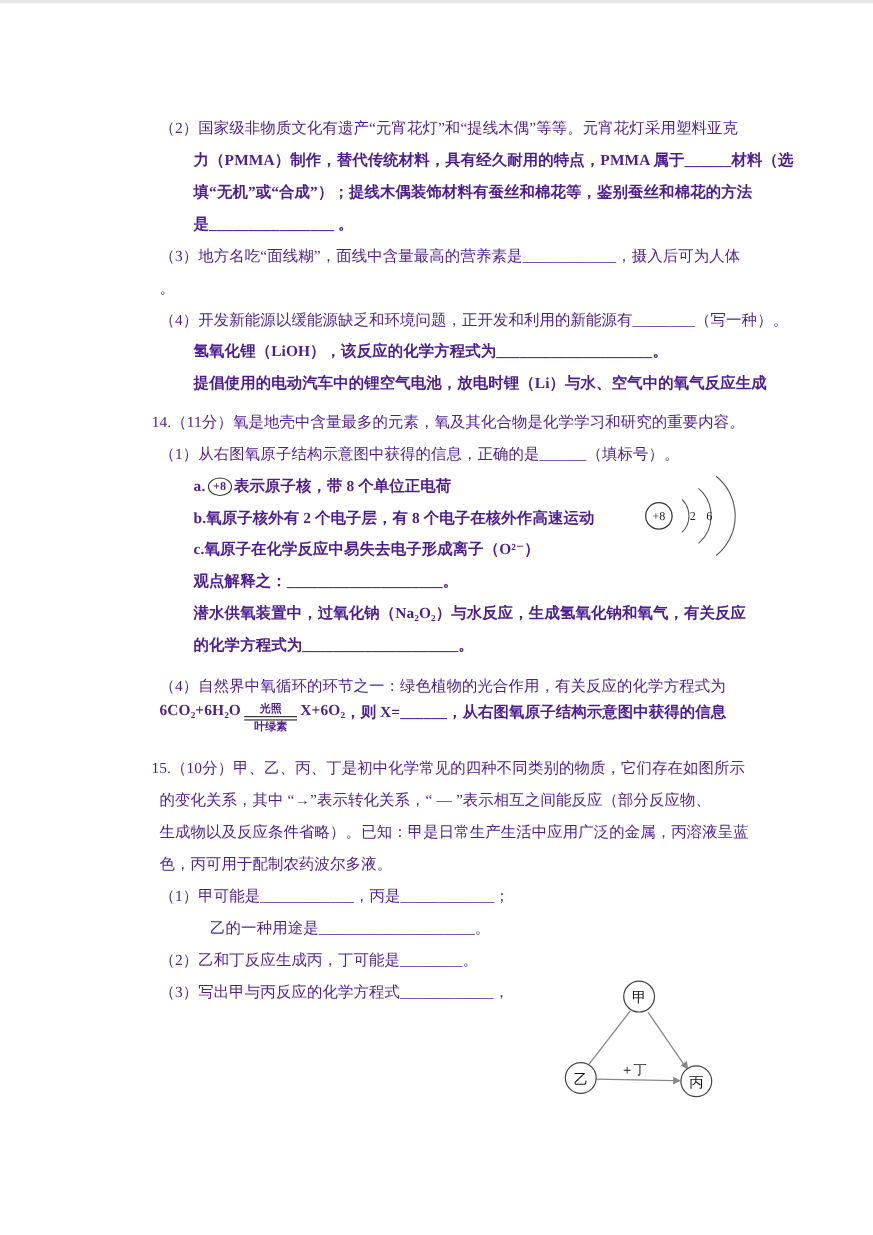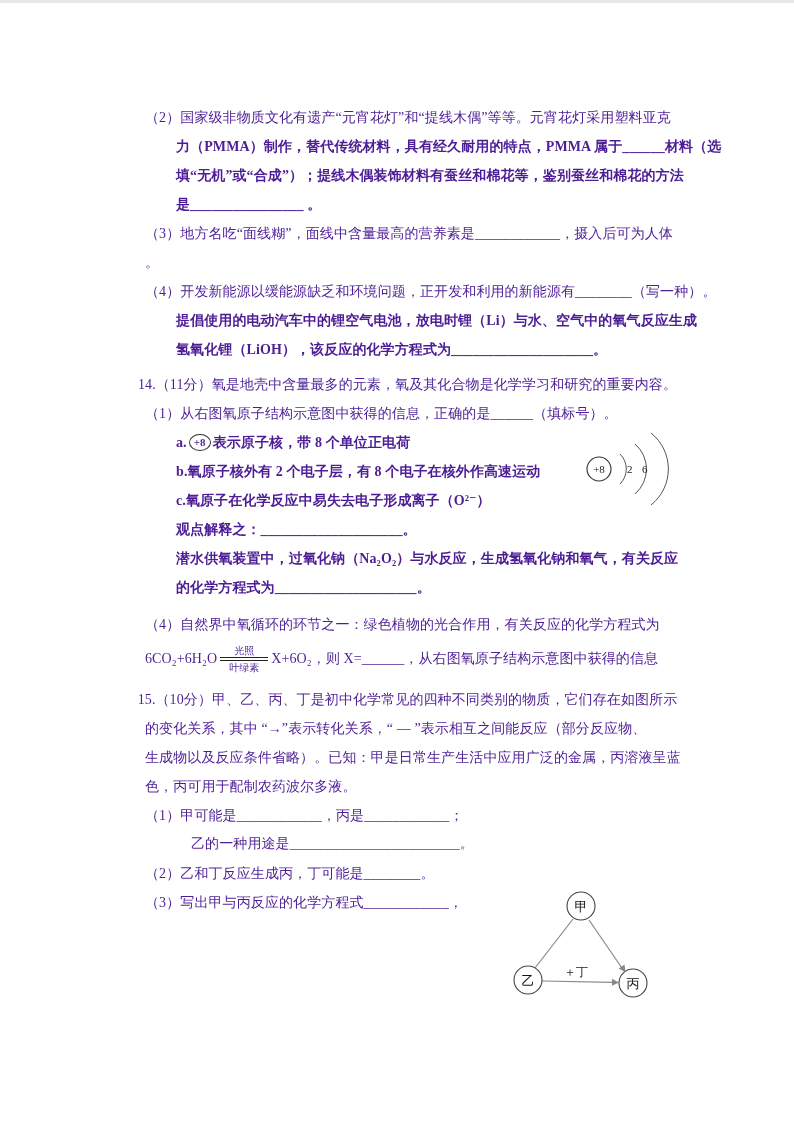--- a/index.html
+++ b/index.html
@@ -13,33 +13,33 @@
     overflow:hidden;
   }
   .content {
     position:absolute; left:115px; top:100px; width:585px;
     font-size:14px; letter-spacing:0.1px;
   }
   .ln { line-height:29px; white-space:nowrap; }
   .ind0 { padding-left:0; }
   .ind1 { padding-left:30px; }
   .ind2 { padding-left:61px;font-weight:bold; }
-  .ind3 { padding-left:76px;font-family:Liberation Mono, monospace; }
+  .ind3 { padding-left:76px; }
   .mt6 { margin-top:6px;text-align:center; }
   .mt8 { margin-top:8px; }
 
   .nucleus-badge {
     display:inline-block;
     border:1px solid #333; border-radius:50%;
     padding:0 4px; margin:0 2px;
     font-size:11px; line-height:15px;
     vertical-align:1px;
   }
 
-  .eq-line { display:flex; align-items:center; height:40px; white-space:nowrap; }
+  .eq-line { display:flex; height:40px; white-space:nowrap;font-weight:bold; }
   .cond-stack { display:inline-flex; flex-direction:column; align-items:center; margin:0 3px; }
   .cond-top, .cond-bottom { font-size:10px; line-height:11px; letter-spacing:0; }
   .dbl-line { width:48px; height:2px; border-top:1px solid #222; border-bottom:1px solid #222; margin:1px 0; }
 
   .atom-svg { position:absolute; left:583px; top:418px; }
   .rel-svg  { position:absolute; left:503px; top:876px; }
   svg text { font-family:"Liberation Serif","DejaVu Serif",serif; }
 </style>
 </head>
 <body>
@@ -49,22 +49,22 @@
 
     <div class="ln ind1">（2）国家级非物质文化有遗产“元宵花灯”和“提线木偶”等等。元宵花灯采用塑料亚克</div>
     <div class="ln ind2">力（PMMA）制作，替代传统材料，具有经久耐用的特点，PMMA 属于______材料（选</div>
     <div class="ln ind2">填“无机”或“合成”）；提线木偶装饰材料有蚕丝和棉花等，鉴别蚕丝和棉花的方法</div>
     <div class="ln ind2">是________________ 。</div>
 
     <div class="ln ind1">（3）地方名吃“面线糊”，面线中含量最高的营养素是____________，摄入后可为人体</div>
     <div class="ln ind1">。</div>
 
     <div class="ln ind1">（4）开发新能源以缓能源缺乏和环境问题，正开发和利用的新能源有________（写一种）。</div>
+    <div class="ln ind2">氢氧化锂（LiOH），该反应的化学方程式为____________________。</div>
     <div class="ln ind2">提倡使用的电动汽车中的锂空气电池，放电时锂（Li）与水、空气中的氧气反应生成</div>
-    <div class="ln ind2">氢氧化锂（LiOH），该反应的化学方程式为____________________。</div>
 
     <div class="ln ind0 mt6">14.（11分）氧是地壳中含量最多的元素，氧及其化合物是化学学习和研究的重要内容。</div>
     <div class="ln ind1">（1）从右图氧原子结构示意图中获得的信息，正确的是______（填标号）。</div>
     <div class="ln ind2"><span>a.</span><span class="nucleus-badge">+8</span><span>表示原子核，带 8 个单位正电荷</span></div>
     <div class="ln ind2">b.氧原子核外有 2 个电子层，有 8 个电子在核外作高速运动</div>
     <div class="ln ind2">c.氧原子在化学反应中易失去电子形成离子（O²⁻）</div>
 
     <div class="ln ind2">观点解释之：____________________。</div>
 
     <div class="ln ind2">潜水供氧装置中，过氧化钠（Na₂O₂）与水反应，生成氢氧化钠和氧气，有关反应</div>

